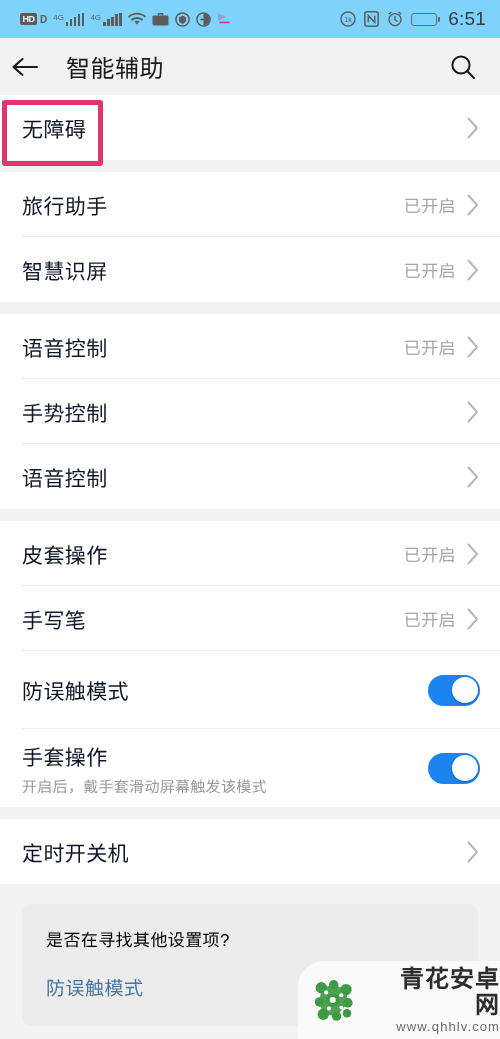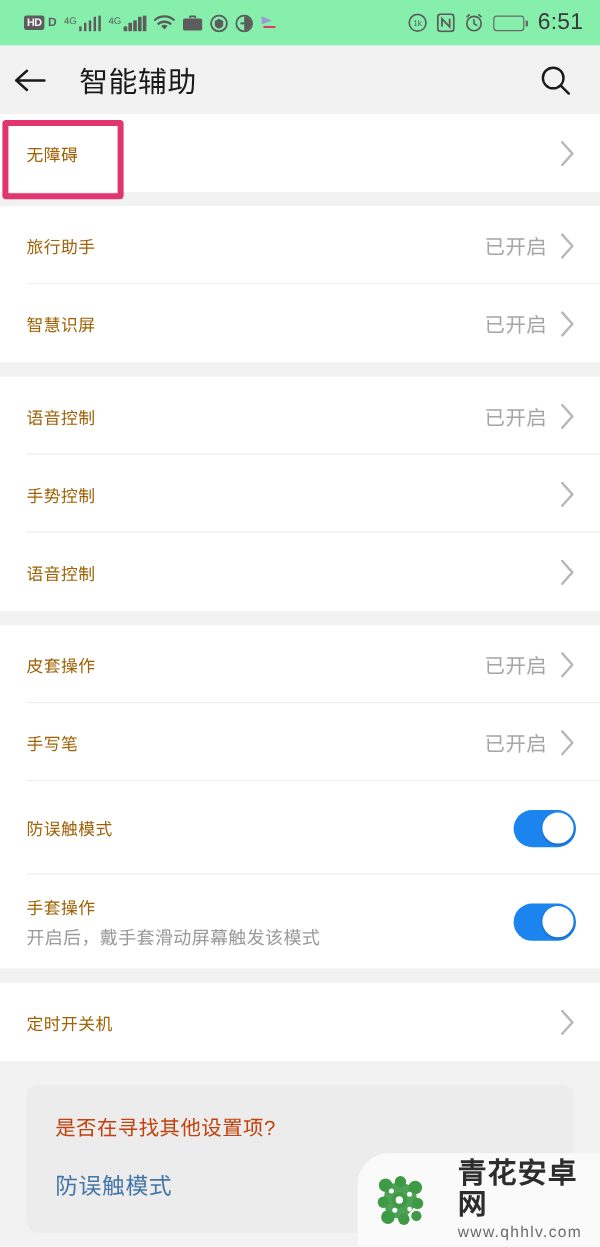--- a/index.html
+++ b/index.html
@@ -12,21 +12,21 @@
   }
   #screen {
     position:relative;
     width:500px; height:1039px;
     background:#f2f2f2;
   }
 
   
   .statusbar {
     height:38px;
-    background:#86efac;
+    background:#7dd3fc;
     display:flex;
     align-items:center;
     justify-content:space-between;
     padding:0 14px 0 20px;
   }
   .status-left, .status-right {
     display:flex; align-items:center;
   }
   .status-left { gap:6px; }
   .status-right { gap:8px; }
@@ -92,21 +92,21 @@
     background:#fff;
     cursor:pointer;
   }
   .row.two-line { min-height:78px; }
   .row .divider {
     position:absolute; left:22px; right:0; bottom:0;
     height:1px; background:#ececec;
   }
   .row:last-child .divider { display:none; }
   .row .texts { flex:1; display:flex; flex-direction:column; justify-content:center; gap:4px; }
-  .row .label { font-size:14px; color:#a16207; letter-spacing:.4px; }
+  .row .label { font-size:21px; color:#0f172a; letter-spacing:.4px; }
   .row .sublabel { font-size:15px; color:#9a9a9a; letter-spacing:.3px; }
   .row .value { font-size:17px; color:#a6a6a6; margin-right:10px; letter-spacing:.4px; }
   .chev { display:flex; align-items:center; }
 
   
   .toggle {
     width:52px; height:31px; border-radius:16px;
     background:#d6d6d6; position:relative; flex:0 0 auto;
     cursor:pointer;
   }
@@ -127,32 +127,33 @@
     z-index:30;
   }
 
   
   .footer-wrap { padding:20px 22px 0 22px; background:#f2f2f2; }
   .footer-card {
     background:#ececec;
     border-radius:10px;
     padding:22px 24px 26px 24px;
   }
-  .footer-q { font-size:17px; color:#c2410c; letter-spacing:.4px; }
+  .footer-q { font-size:17px; color:#000000; letter-spacing:.4px; }
   .footer-link { font-size:19px; color:#4477a8; margin-top:22px; display:inline-block; letter-spacing:.5px; cursor:pointer; }
 
   
   .watermark {
     position:absolute; right:0; bottom:0;
     width:202px; height:78px;
     background:#fafafa;
     border-top-left-radius:26px;
     display:flex; align-items:center; gap:24px;
     padding-left:12px;
     z-index:20;
+    text-align:right;
   }
   .wm-text { display:flex; flex-direction:column; line-height:1.05; }
   .wm-title { font-size:24px; font-weight:bold; color:#2d2d2d; letter-spacing:1px; }
   .wm-url { font-size:13px; color:#6b6b6b; letter-spacing:1.1px; margin-top:3px; }
 </style>
 </head>
 <body>
 
 <div id="screen">
 

